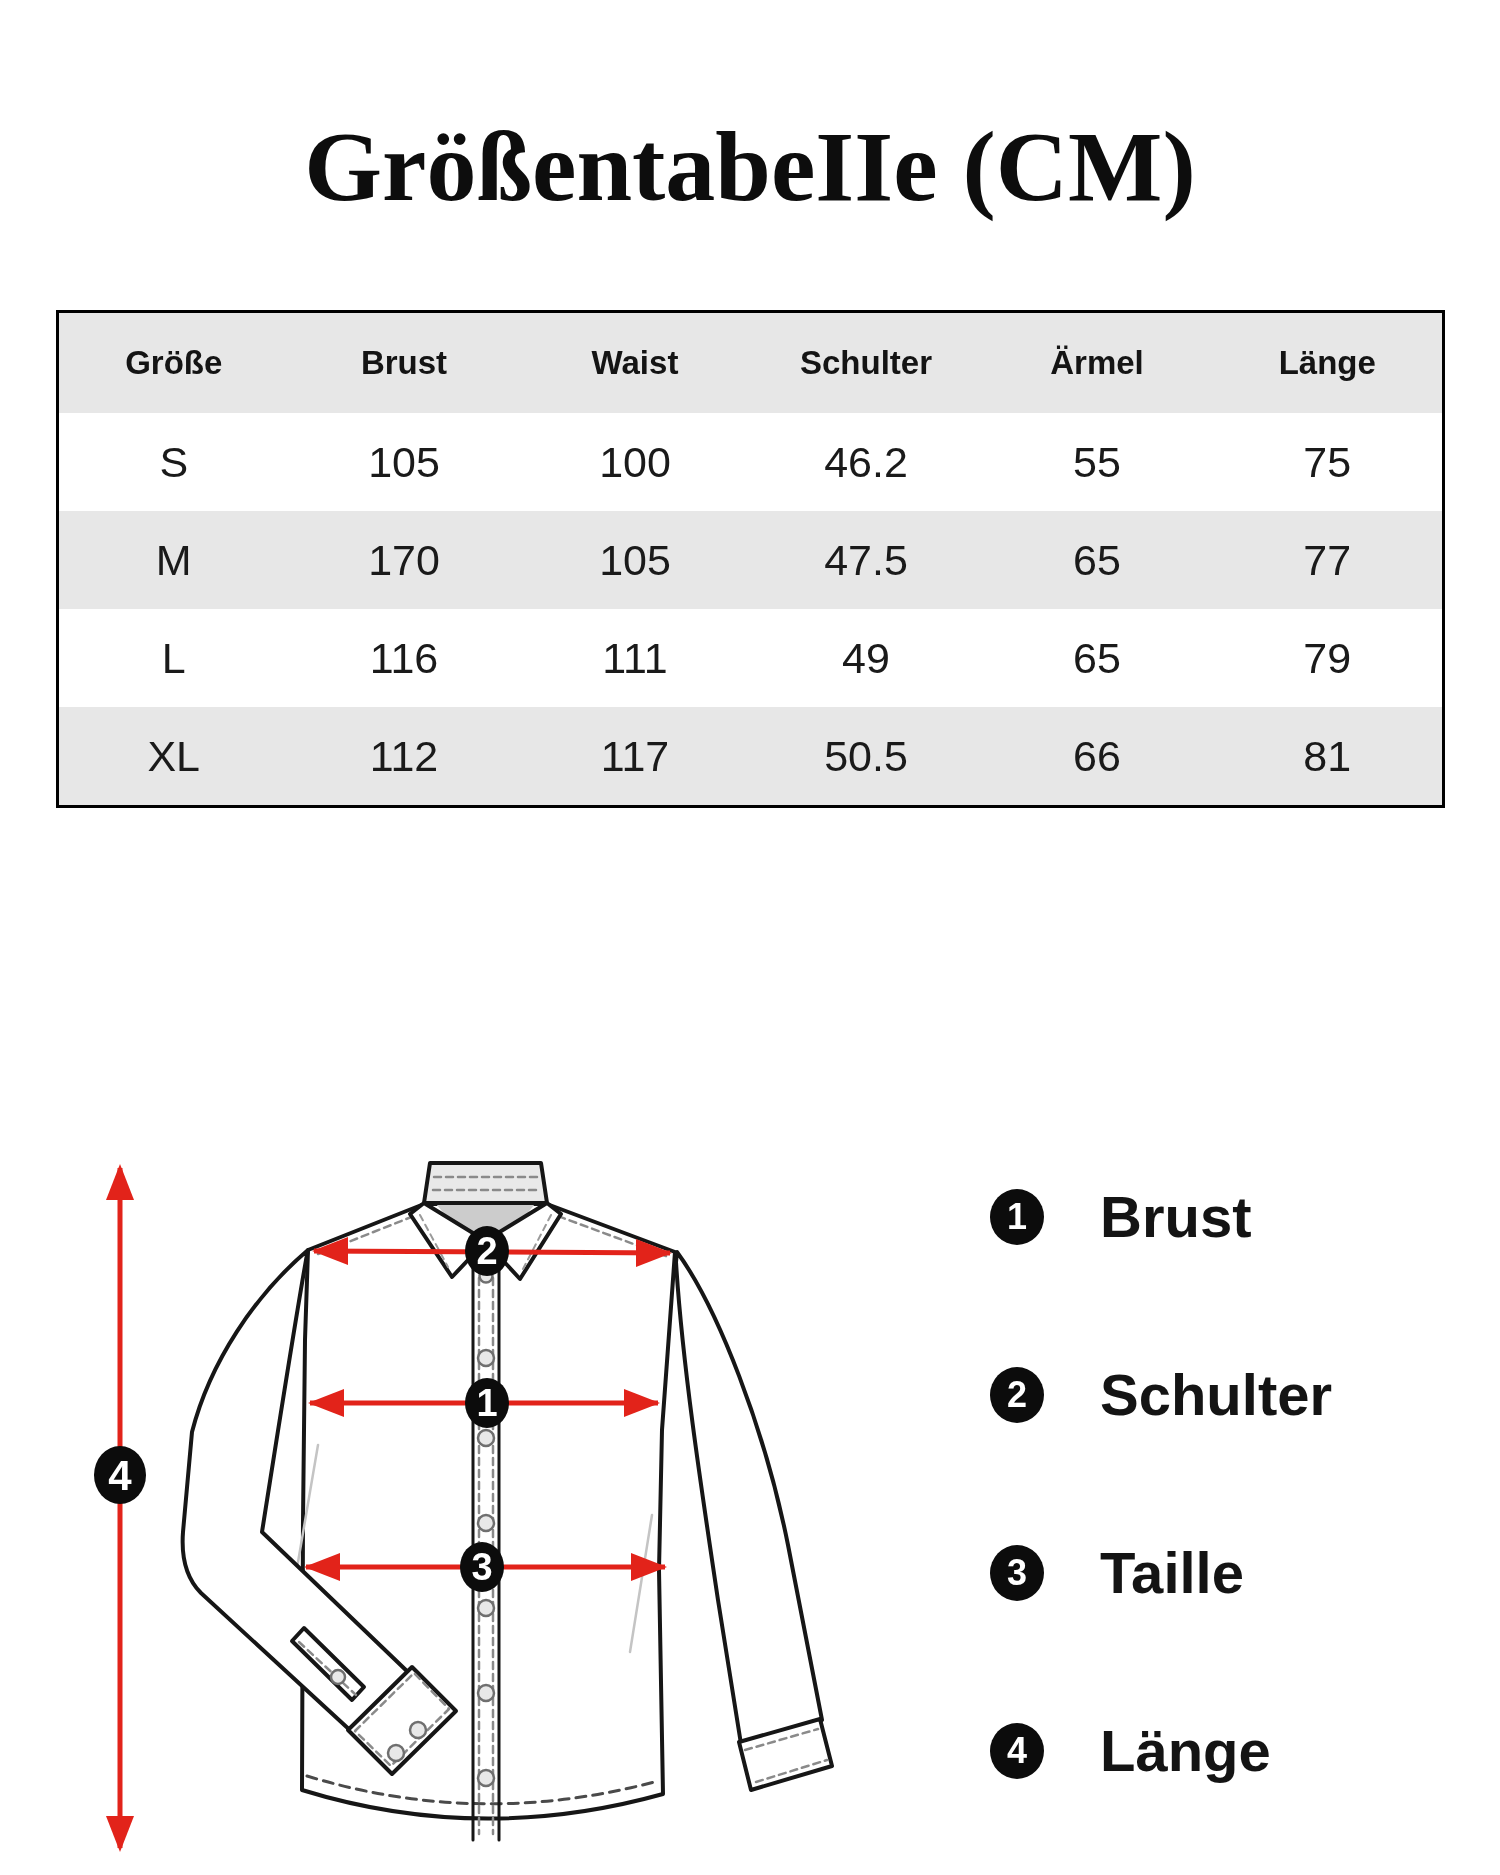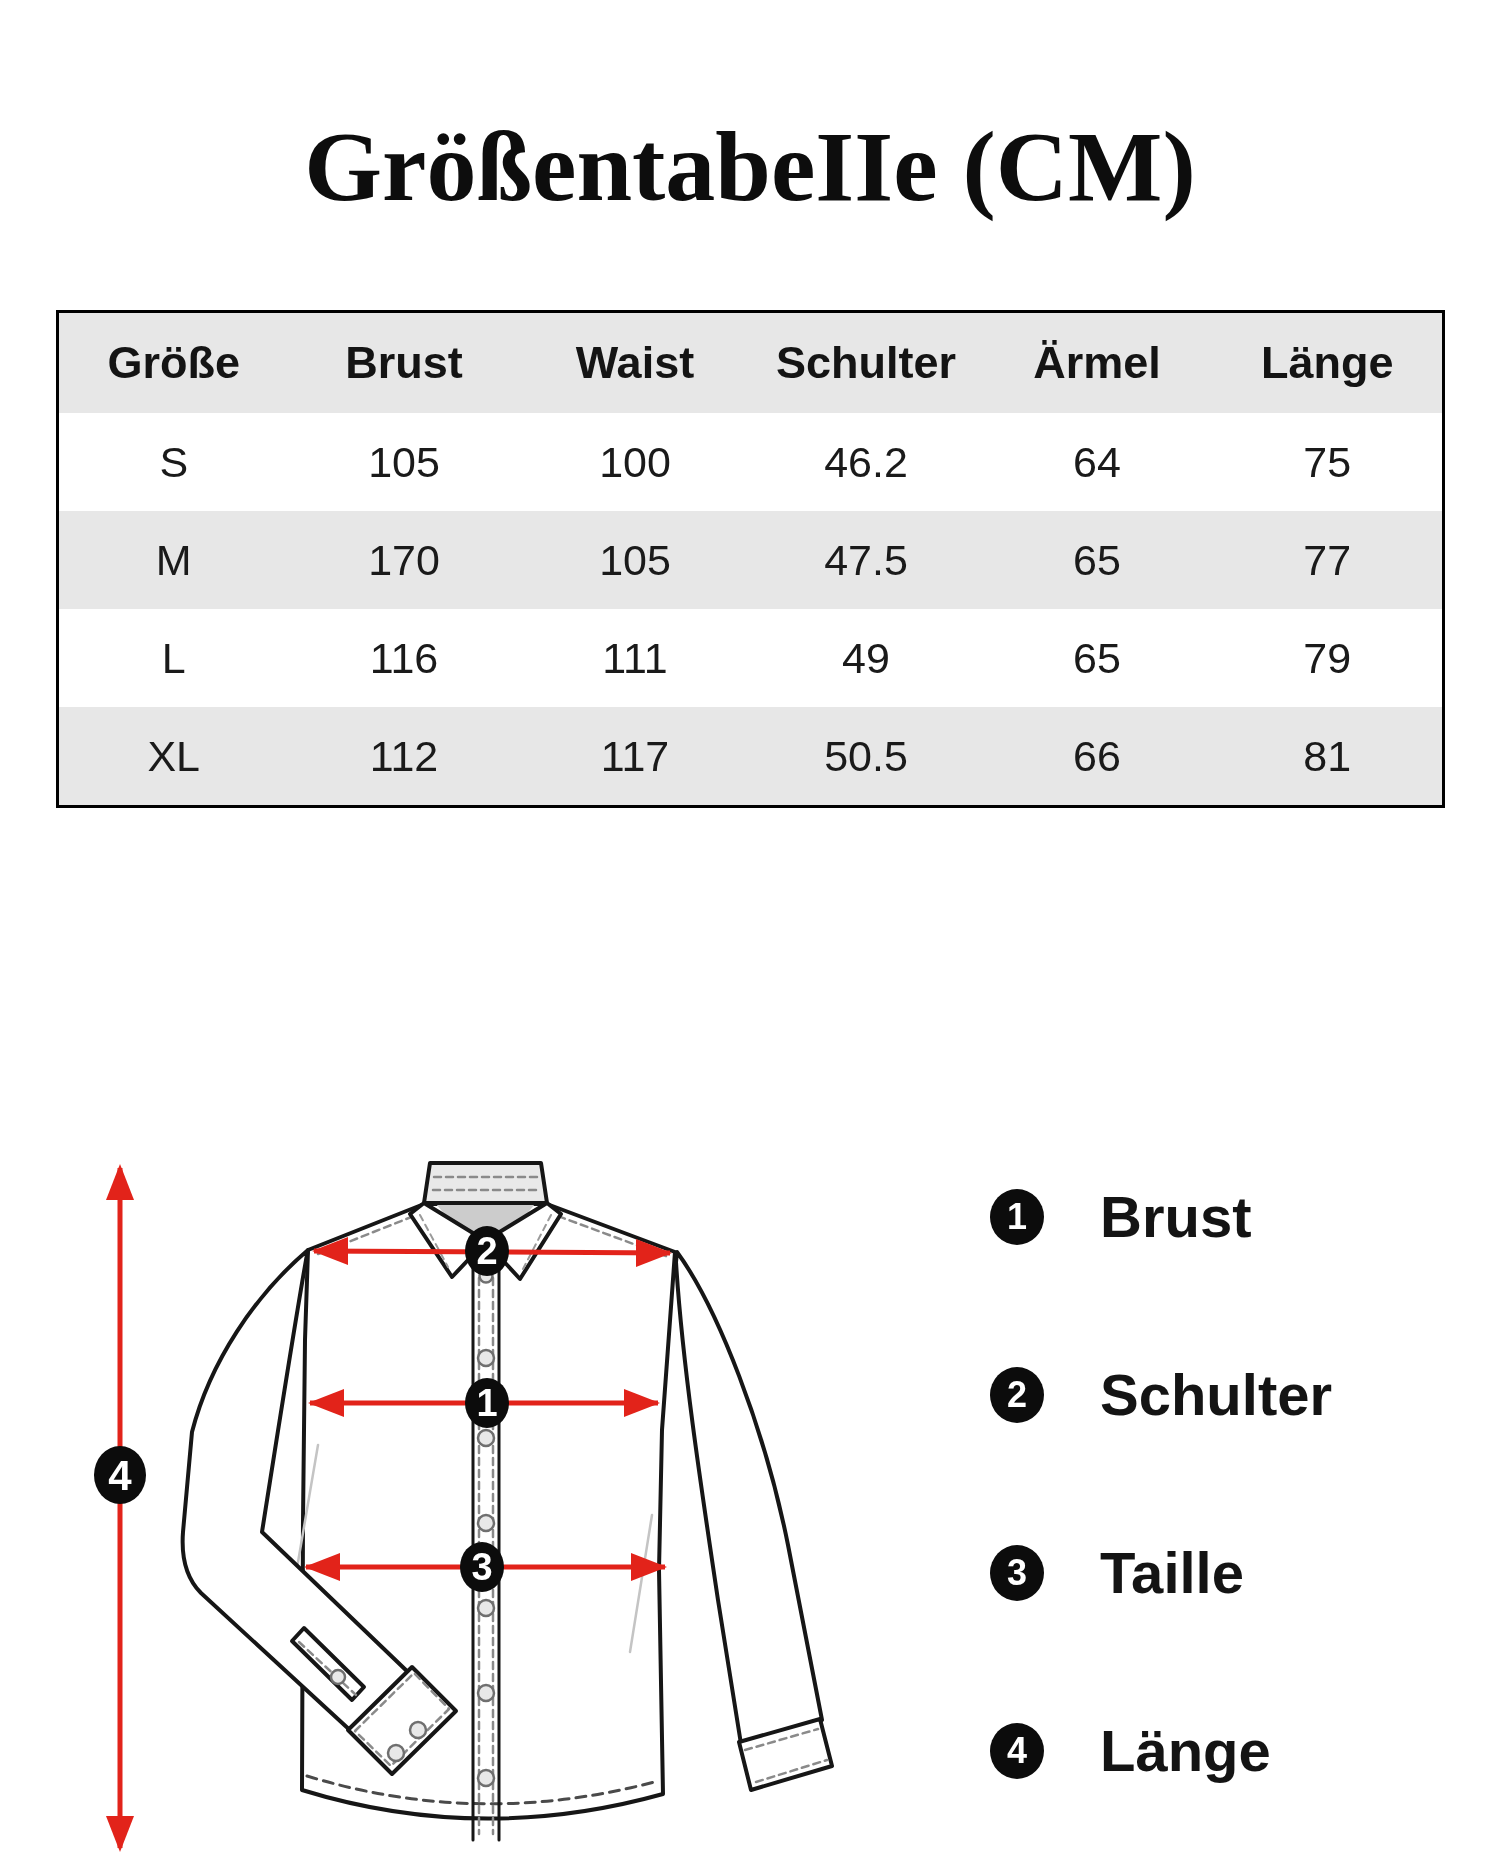--- a/index.html
+++ b/index.html
@@ -7,21 +7,21 @@
           font-family:"Liberation Sans",sans-serif;color:#141414;}
 
   
   #page-title{position:absolute;left:0;top:112px;width:1500px;text-align:center;
               font-family:"Liberation Serif",serif;font-weight:bold;font-size:100px;
               line-height:110px;color:#0d0d0d;white-space:nowrap;}
 
   
   #size-table{position:absolute;left:56px;top:310px;width:1389px;border-collapse:collapse;
               table-layout:fixed;border:3px solid #000;}
-  #size-table th{height:100px;font-size:45px;font-weight:bold;background:#e7e7e7;
+  #size-table th{height:100px;font-size:33px;font-weight:bold;background:#e7e7e7;
                  text-align:center;vertical-align:middle;color:#141414;padding:0;}
   #size-table td{height:98px;font-size:43px;font-weight:normal;text-align:center;
                  vertical-align:middle;color:#1a1a1a;padding:0;}
   #size-table tbody tr:nth-child(even){background:#e7e7e7;}
   #size-table tbody tr:nth-child(odd){background:#ffffff;}
 
   
   #shirt-svg{position:absolute;left:0;top:1100px;width:1500px;height:775px;}
 
   
@@ -49,21 +49,21 @@
           <th>Ärmel</th>
           <th>Länge</th>
         </tr>
     </thead>
     <tbody id="size-table-body">
         <tr>
           <td>S</td>
           <td>105</td>
           <td>100</td>
           <td>46.2</td>
-          <td>64</td>
+          <td>55</td>
           <td>75</td>
         </tr>
         <tr>
           <td>M</td>
           <td>170</td>
           <td>105</td>
           <td>47.5</td>
           <td>65</td>
           <td>77</td>
         </tr>

